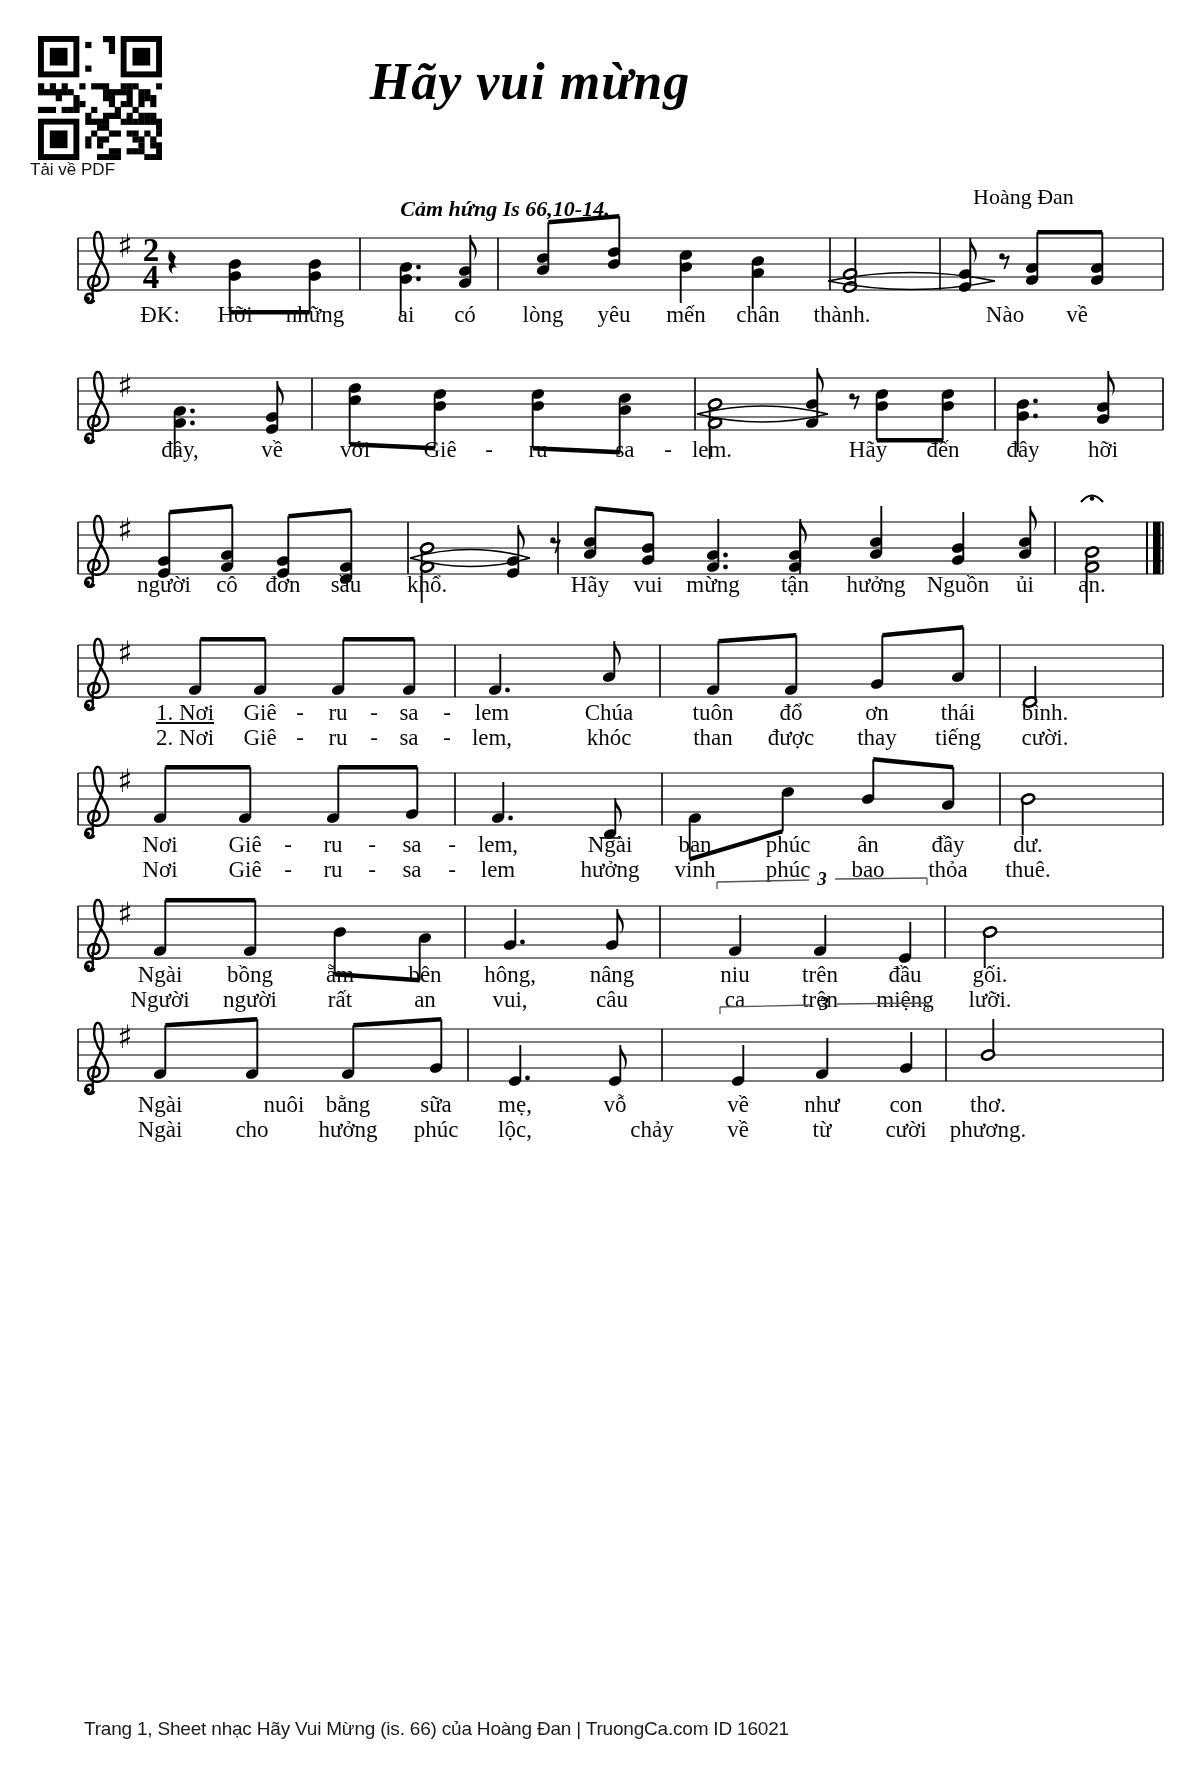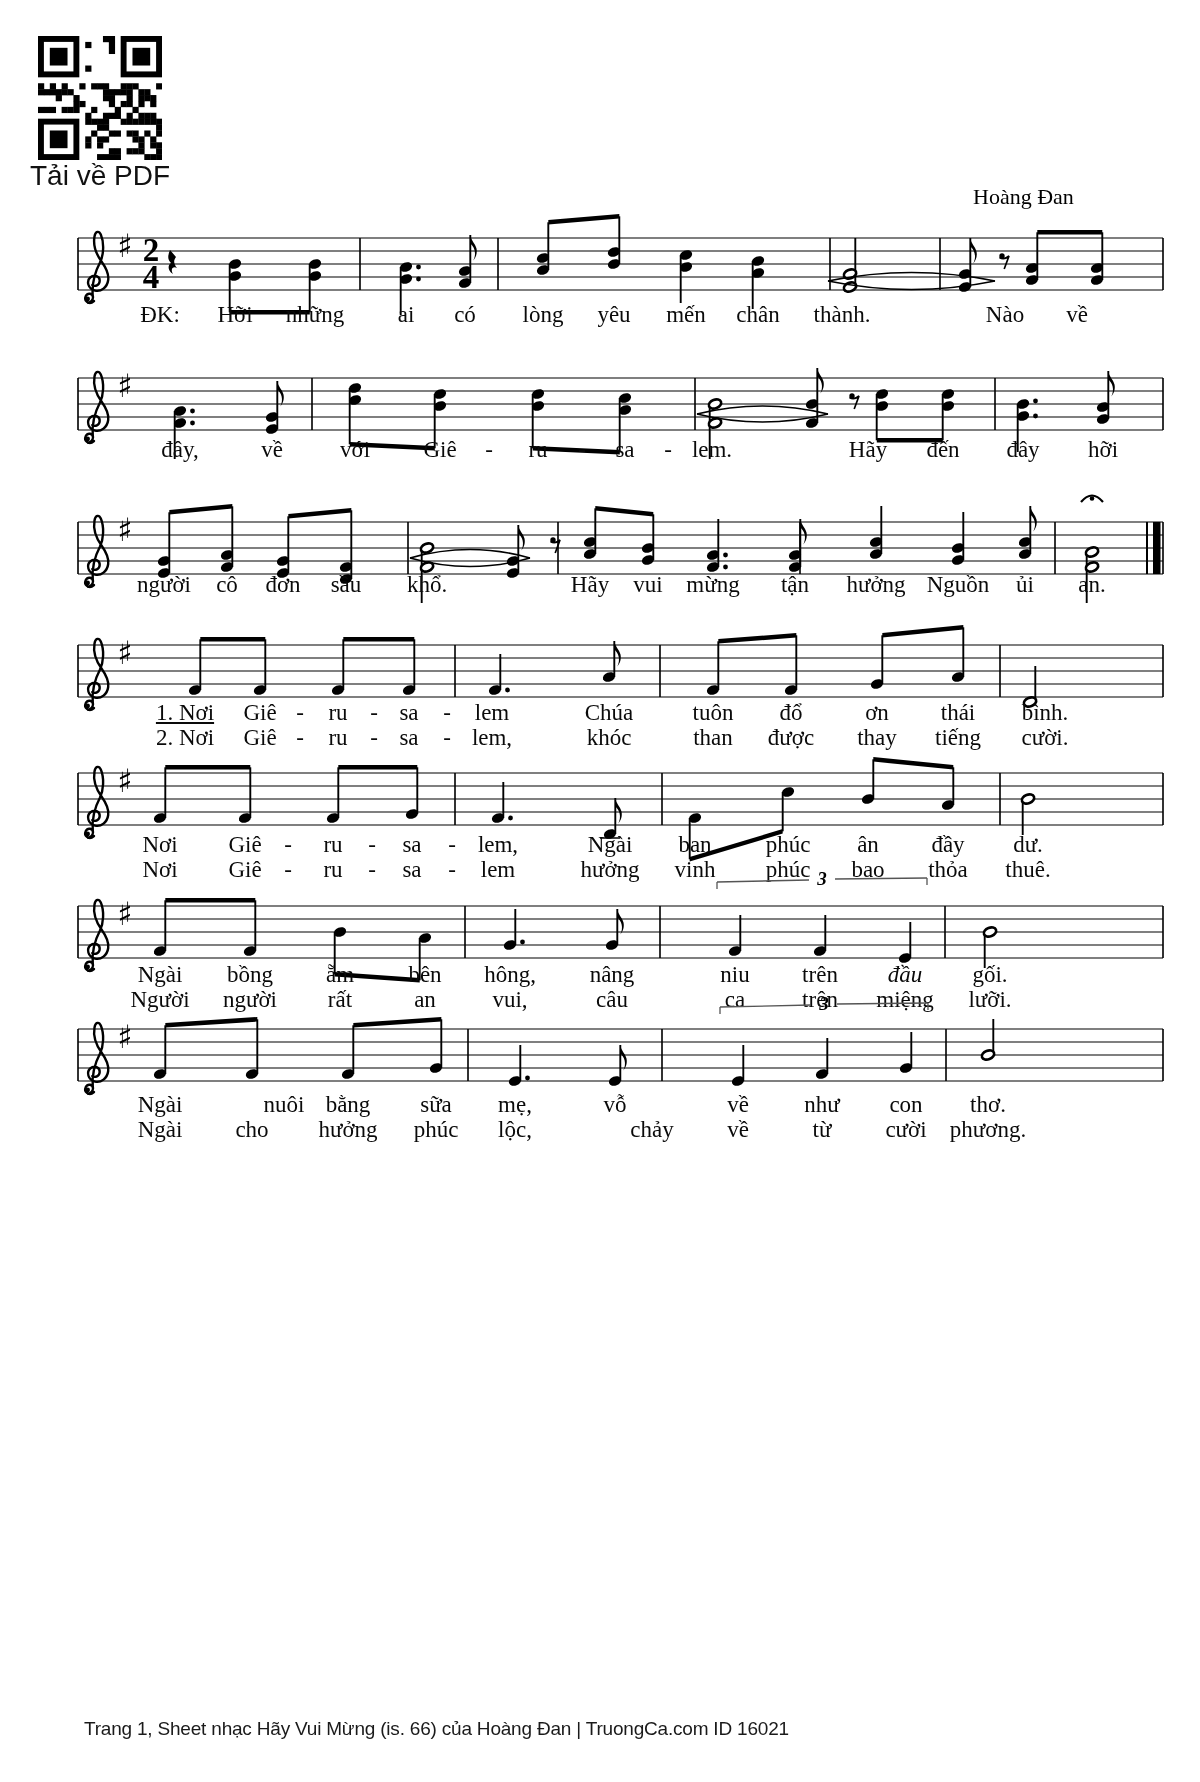--- a/index.html
+++ b/index.html
@@ -4,21 +4,21 @@
 <style>
   html,body{margin:0;padding:0;background:#888;}
   #sheet{position:relative;width:1200px;height:1782px;background:#ffffff;margin:0 auto;
          font-family:"Liberation Serif","DejaVu Serif",serif;color:#000;overflow:hidden;}
   .abs{position:absolute;}
   #title{left:0;top:52px;width:1060px;text-align:center;font-size:52px;font-weight:bold;font-style:italic;letter-spacing:1px;}
   #subtitle{left:0;top:140px;width:1060px;text-align:center;font-size:26px;font-weight:bold;}
   #inspiration{left:0;top:196px;width:1010px;text-align:center;font-size:22px;font-weight:bold;font-style:italic;}
   #composer{left:973px;top:184px;font-size:22px;}
   #qrblock{left:30px;top:30px;width:150px;cursor:pointer;}
-  #qrlabel{left:30px;top:160px;font-size:28px;font-family:"Liberation Sans","DejaVu Sans",sans-serif;color:#111;}
+  #qrlabel{left:30px;top:160px;font-size:17px;font-family:"Liberation Sans","DejaVu Sans",sans-serif;color:#111;}
   #footer{left:84px;top:1718px;font-size:19px;font-family:"Liberation Sans","DejaVu Sans",sans-serif;color:#1a1a1a;letter-spacing:-0.2px;white-space:nowrap;}
   .lyr{position:absolute;transform:translateX(-50%);white-space:nowrap;font-size:23px;color:#0a0a0a;}
   svg text{user-select:none;}
 </style>
 </head>
 <body>
 
 <div id="sheet">
   <div id="qrblock" class="abs">
     <svg id="qrsvg" class="abs" style="left:8px;top:6px" width="124" height="124" viewBox="0 0 124 124">
@@ -135,20 +135,22 @@
         <rect x="82.66666666666667" y="0" width="41.333333333333336" height="41.333333333333336" fill="#000"></rect>
         <rect x="88.57142857142858" y="5.904761904761905" width="29.523809523809526" height="29.523809523809526" fill="#fff"></rect>
         <rect x="94.47619047619048" y="11.80952380952381" width="17.714285714285715" height="17.714285714285715" fill="#000"></rect>
         <rect x="0" y="82.66666666666667" width="41.333333333333336" height="41.333333333333336" fill="#000"></rect>
         <rect x="5.904761904761905" y="88.57142857142858" width="29.523809523809526" height="29.523809523809526" fill="#fff"></rect>
         <rect x="11.80952380952381" y="94.47619047619048" width="17.714285714285715" height="17.714285714285715" fill="#000"></rect>
       </svg>
   </div>
   <div id="qrlabel" class="abs">Tải về PDF</div>
 
+  <div id="title" class="abs">Hãy vui mừng</div>
+  <div id="inspiration" class="abs">Cảm hứng Is 66,10-14.</div>
   <div id="composer" class="abs">Hoàng Đan</div>
 
   <div id="score">
       <div>
         <svg width="1200" height="155" viewBox="0 0 1200 155" style="position:absolute;left:0;top:190px">
           <g fill="#000">
             <line x1="78" y1="48" x2="1163" y2="48" stroke="#000" stroke-width="1.1"></line>
             <line x1="78" y1="61" x2="1163" y2="61" stroke="#000" stroke-width="1.1"></line>
             <line x1="78" y1="74" x2="1163" y2="74" stroke="#000" stroke-width="1.1"></line>
             <line x1="78" y1="87" x2="1163" y2="87" stroke="#000" stroke-width="1.1"></line>
@@ -618,21 +620,21 @@
           </g>
         </svg>
         <span class="lyr" style="left: 160px; top: 962px;">Ngài</span>
         <span class="lyr" style="left: 250px; top: 962px;">bồng</span>
         <span class="lyr" style="left: 340px; top: 962px;">ẵm</span>
         <span class="lyr" style="left: 425px; top: 962px;">bên</span>
         <span class="lyr" style="left: 510px; top: 962px;">hông,</span>
         <span class="lyr" style="left: 612px; top: 962px;">nâng</span>
         <span class="lyr" style="left: 735px; top: 962px;">niu</span>
         <span class="lyr" style="left: 820px; top: 962px;">trên</span>
-        <span class="lyr" style="left: 905px; top: 962px; font-style: italic;">đầu</span>
+        <span class="lyr" style="left: 905px; top: 962px;">đầu</span>
         <span class="lyr" style="left: 990px; top: 962px;">gối.</span>
         <span class="lyr" style="left: 160px; top: 987px;">Người</span>
         <span class="lyr" style="left: 250px; top: 987px;">người</span>
         <span class="lyr" style="left: 340px; top: 987px;">rất</span>
         <span class="lyr" style="left: 425px; top: 987px;">an</span>
         <span class="lyr" style="left: 510px; top: 987px;">vui,</span>
         <span class="lyr" style="left: 612px; top: 987px;">câu</span>
         <span class="lyr" style="left: 735px; top: 987px;">ca</span>
         <span class="lyr" style="left: 820px; top: 987px;">trên</span>
         <span class="lyr" style="left: 905px; top: 987px;">miệng</span>

